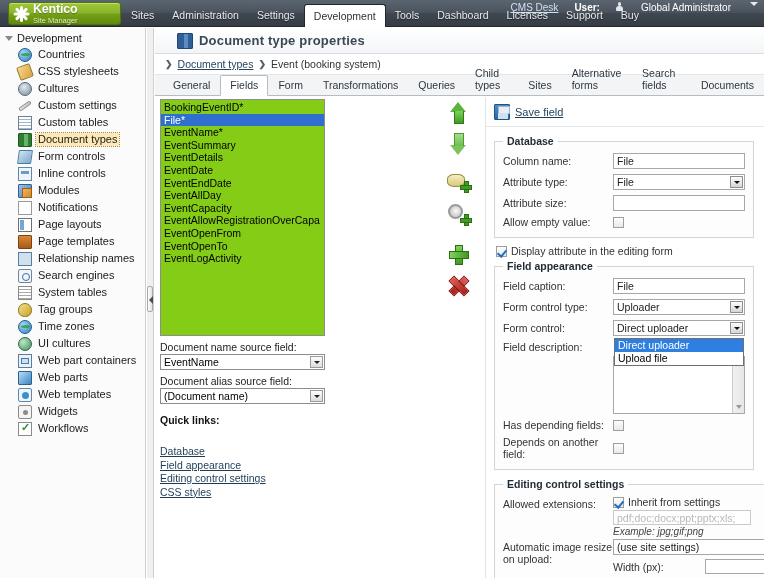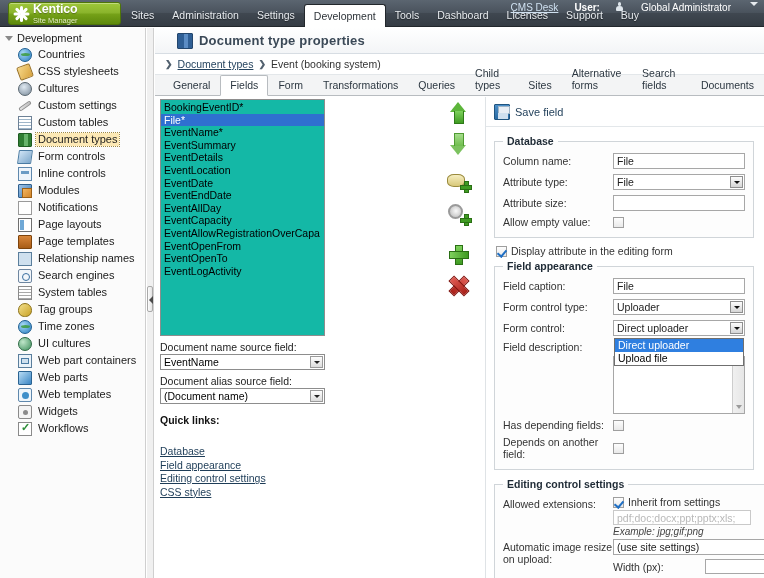--- a/index.html
+++ b/index.html
@@ -178,21 +178,21 @@
   #tabstrip .tab.active {
     background:#fff; border-color:#b8bcc0; border-bottom:1px solid #fff;
     margin-bottom:-1px; border-radius:2px 2px 0 0;
   }
 
   #workarea { position:absolute; left:0; top:69px; right:0; bottom:0; background:#fff; }
 
   
   #fieldcol { position:absolute; left:5px; top:2px; width:165px; }
   #fieldlist {
-    height:237px; border:1px solid #8d8d8d; background:#14b8a6; overflow:hidden;
+    height:237px; border:1px solid #8d8d8d; background:#84cc16; overflow:hidden;
     font-size:10.5px; padding:1px 0 0 0;
   }
   #fieldlist .fitem { padding:0px 3px; line-height:12.6px; white-space:nowrap; cursor:pointer; color:#000;}
   #fieldlist .fitem.sel { background:#2f6fd0; color:#fff; }
 
   .smalllabel { font-size:10.5px; color:#222; margin:5px 0 1px 0; }
   .selectbox {
     height:16px; border:1px solid #8d8d8d; background:#fff; display:flex; align-items:center;
     font-size:10.5px; padding-left:3px; position:relative; color:#000;
   }
@@ -263,21 +263,21 @@
     position:absolute; left:330px; top:0px; right:0px; bottom:0;
     background:#fff; border-left:1px solid #dfe3e6;
   }
   #savebar { height:30px; display:flex; align-items:center; padding-left:8px; gap:5px; border-bottom:1px solid #e3e7ea;}
   .saveico {
     width:16px;height:16px; background:linear-gradient(to bottom,#4b8fc9,#2a6ba3);
     border:1px solid #1f5480; border-radius:1px; position:relative;
   }
   .saveico::before{content:"";position:absolute;left:3px;top:1px;width:10px;height:6px;background:#e8eef5;border:1px solid #9fb4c6;}
   .saveico::after{content:"";position:absolute;left:3px;bottom:0px;width:10px;height:6px;background:#cfe0ef;}
-  #savebar .savetxt { font-size:11px; color:#1d3c57; cursor:pointer;text-align:center;}
+  #savebar .savetxt { font-size:11px; color:#1d3c57; text-decoration:underline; cursor:pointer;text-align:center;}
 
   fieldset.grp {
     margin:8px 10px 0 8px; border:1px solid #d0d5d9; padding:6px 8px 9px 8px;
     background:#fdfdfd;
   }
   fieldset.grp > legend { font-size:10.5px; font-weight:bold; color:#1e2a35; padding:0 4px; }
   .frow { display:flex; align-items:center; margin-bottom:5px; }
   .frow .flabel { width:110px; flex:0 0 110px; font-size:10.5px; color:#333; }
   .frow .flabel.tall { align-self:flex-start; padding-top:2px; }
   .fctl { flex:1 1 auto; position:relative; }
@@ -516,21 +516,20 @@
 
   <div id="workarea">
 
     <div id="fieldcol">
       <div id="fieldlist">
         <div class="fitem">BookingEventID*</div>
         <div class="fitem sel">File*</div>
         <div class="fitem">EventName*</div>
         <div class="fitem">EventSummary</div>
         <div class="fitem">EventDetails</div>
-        <div class="fitem">EventLocation</div>
         <div class="fitem">EventDate</div>
         <div class="fitem">EventEndDate</div>
         <div class="fitem">EventAllDay</div>
         <div class="fitem">EventCapacity</div>
         <div class="fitem">EventAllowRegistrationOverCapa</div>
         <div class="fitem">EventOpenFrom</div>
         <div class="fitem">EventOpenTo</div>
         <div class="fitem">EventLogActivity</div>
       </div>
 

